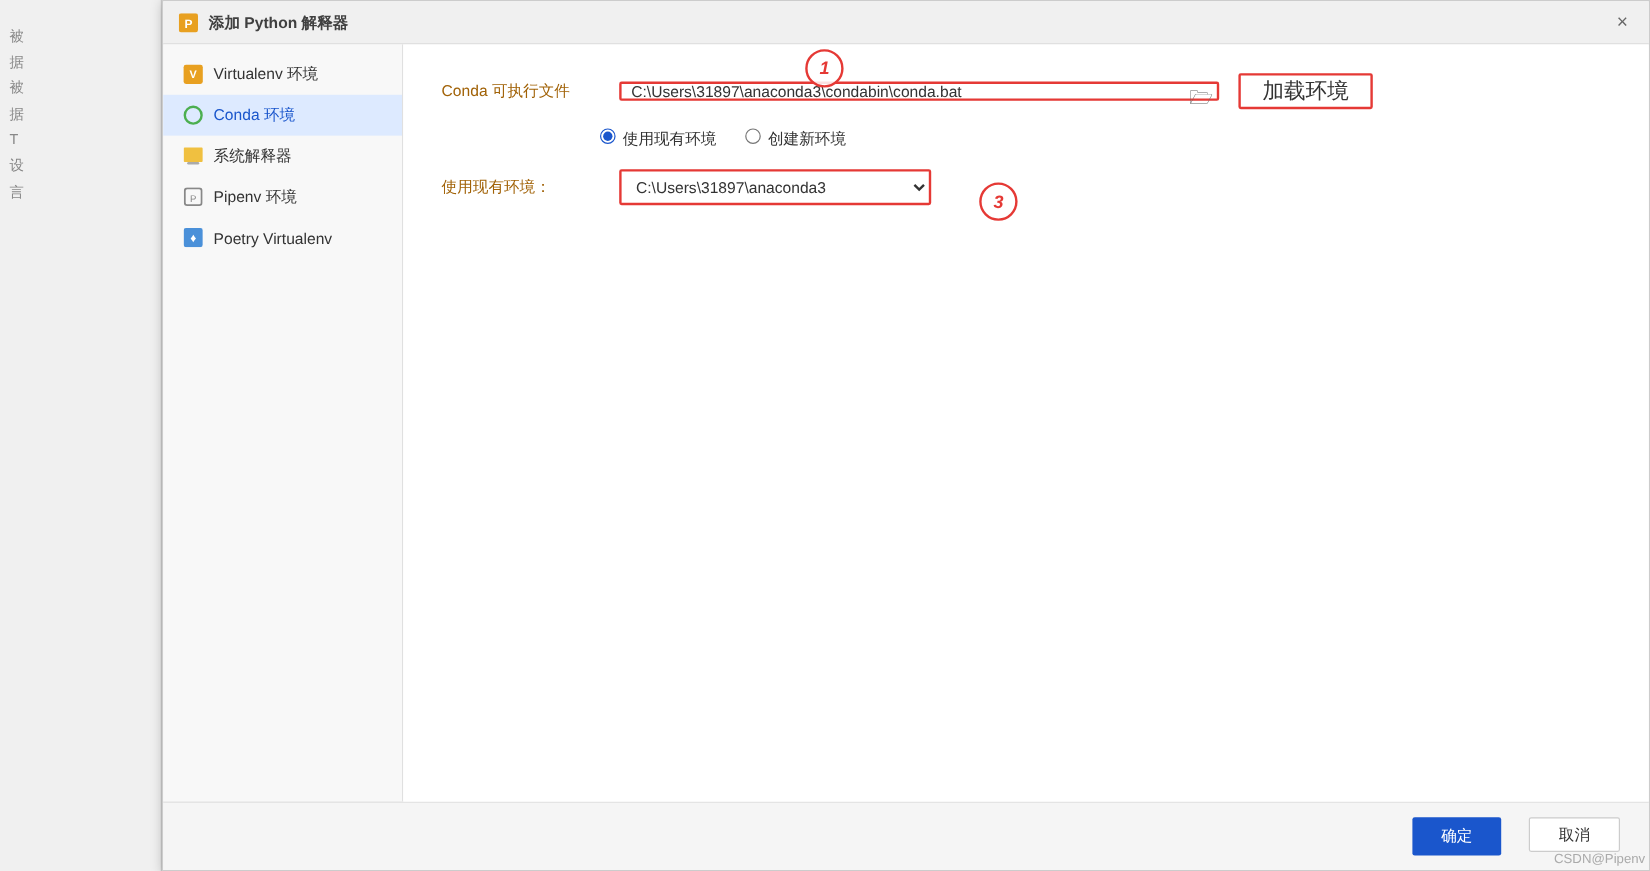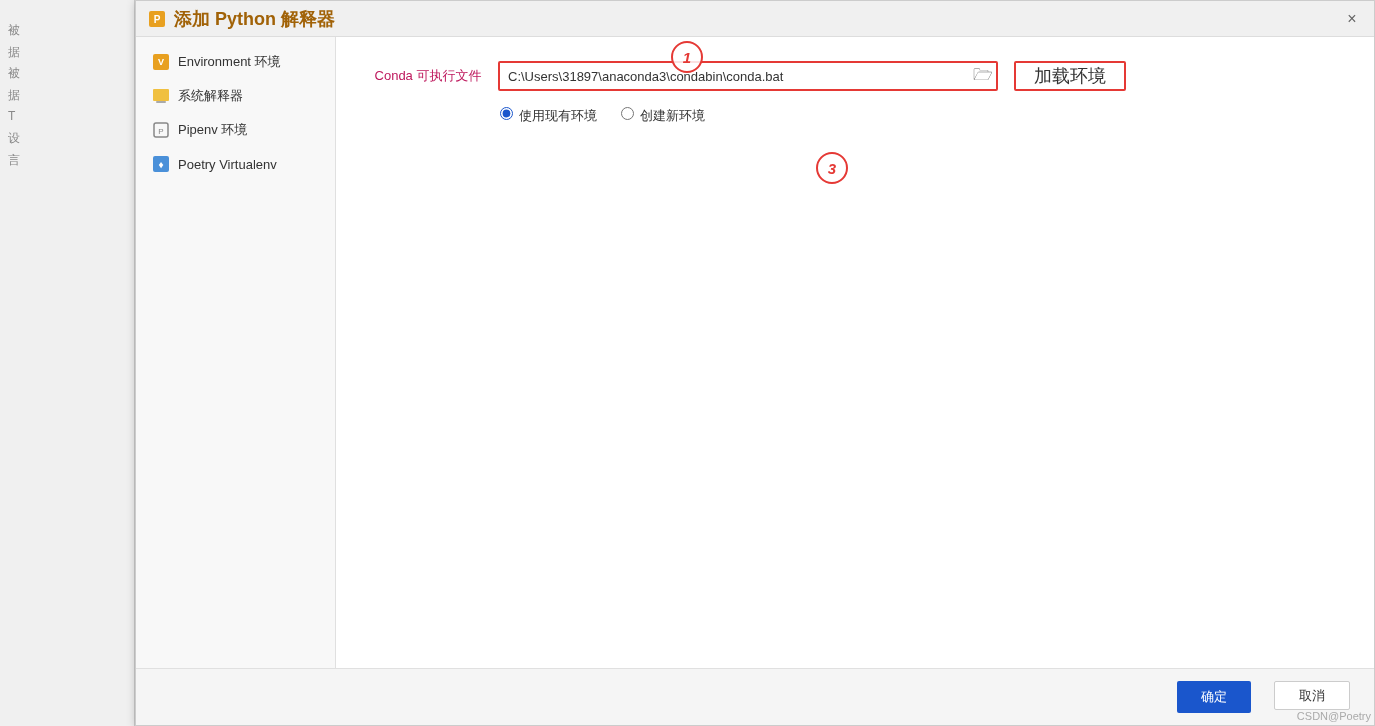--- a/index.html
+++ b/index.html
@@ -57,23 +57,23 @@
     .dialog-title-icon {
       width: 18px;
       height: 18px;
       margin-right: 8px;
       display: flex;
       align-items: center;
       justify-content: center;
     }
 
     .dialog-title-text {
-      font-size: 18px;
+      font-size: 13px;
       font-weight: bold;
-      color: #a16207;
+      color: #404040;
       flex: 1;
     }
 
     .dialog-close-btn {
       width: 20px;
       height: 20px;
       cursor: pointer;
       display: flex;
       align-items: center;
       justify-content: center;
@@ -142,37 +142,37 @@
     }
 
     .form-row {
       display: flex;
       align-items: center;
       margin-bottom: 16px;
     }
 
     .form-label {
       font-size: 13px;
-      color: #be185d;
+      color: #a16207;
       min-width: 120px;
-      text-align: center;
-      margin-right: 10px;
+      text-align: left;
+      margin-right: 28px;
       white-space: nowrap;
     }
 
     .form-input-wrapper {
       display: flex;
       align-items: center;
       flex: 1;
       max-width: 500px;
     }
 
     .text-input {
       flex: 1;
-      height: 30px;
+      height: 16px;
       border: 2px solid #e53935;
       border-radius: 2px;
       padding: 0 8px;
       font-size: 13px;
       color: #333;
       outline: none;
       background: white;
     }
 
     .folder-btn {
@@ -314,21 +314,27 @@
     <button class="dialog-close-btn">×</button>
   </div>
 
   <div class="dialog-body">
 
     <div class="sidebar">
       <div class="sidebar-item">
         <div class="sidebar-item-icon">
           <div class="icon-virtualenv">V</div>
         </div>
-        <span>Environment 环境</span>
+        <span>Virtualenv 环境</span>
+      </div>
+      <div class="sidebar-item active">
+        <div class="sidebar-item-icon">
+          <div class="icon-conda"></div>
+        </div>
+        <span>Conda 环境</span>
       </div>
       <div class="sidebar-item">
         <div class="sidebar-item-icon">
           <svg width="16" height="16" viewBox="0 0 16 16">
             <rect width="16" height="12" rx="1" fill="#f0c040" y="1"></rect>
             <rect width="10" height="2" x="3" y="13" rx="1" fill="#aaa"></rect>
           </svg>
         </div>
         <span>系统解释器</span>
       </div>
@@ -367,30 +373,36 @@
         <label class="radio-option">
           <input type="radio" name="env-mode" checked="" style="">
           <span>使用现有环境</span>
         </label>
         <label class="radio-option">
           <input type="radio" name="env-mode" style="">
           <span>创建新环境</span>
         </label>
       </div>
 
+      <div class="form-row">
+        <span class="form-label">使用现有环境：</span>
+        <select class="select-input" style="border:2px solid #e53935;">
+          <option>C:\Users\31897\anaconda3</option>
+        </select>
+      </div>
 
       <div class="overlay-num" style="position:absolute; top:4px; left:335px; font-style:italic;">
         <span>1</span>
       </div>
 
       <div class="overlay-num" style="position:absolute; top:115px; left:480px; font-style:italic;">
         <span>3</span>
       </div>
     </div>
   </div>
 
   <div class="dialog-footer">
     <button class="btn-confirm">确定</button>
     <button class="btn-cancel">取消</button>
   </div>
 </div>
 
-<div class="watermark">CSDN@Poetry</div>
+<div class="watermark">CSDN@Pipenv</div>
 
 </body></html>

